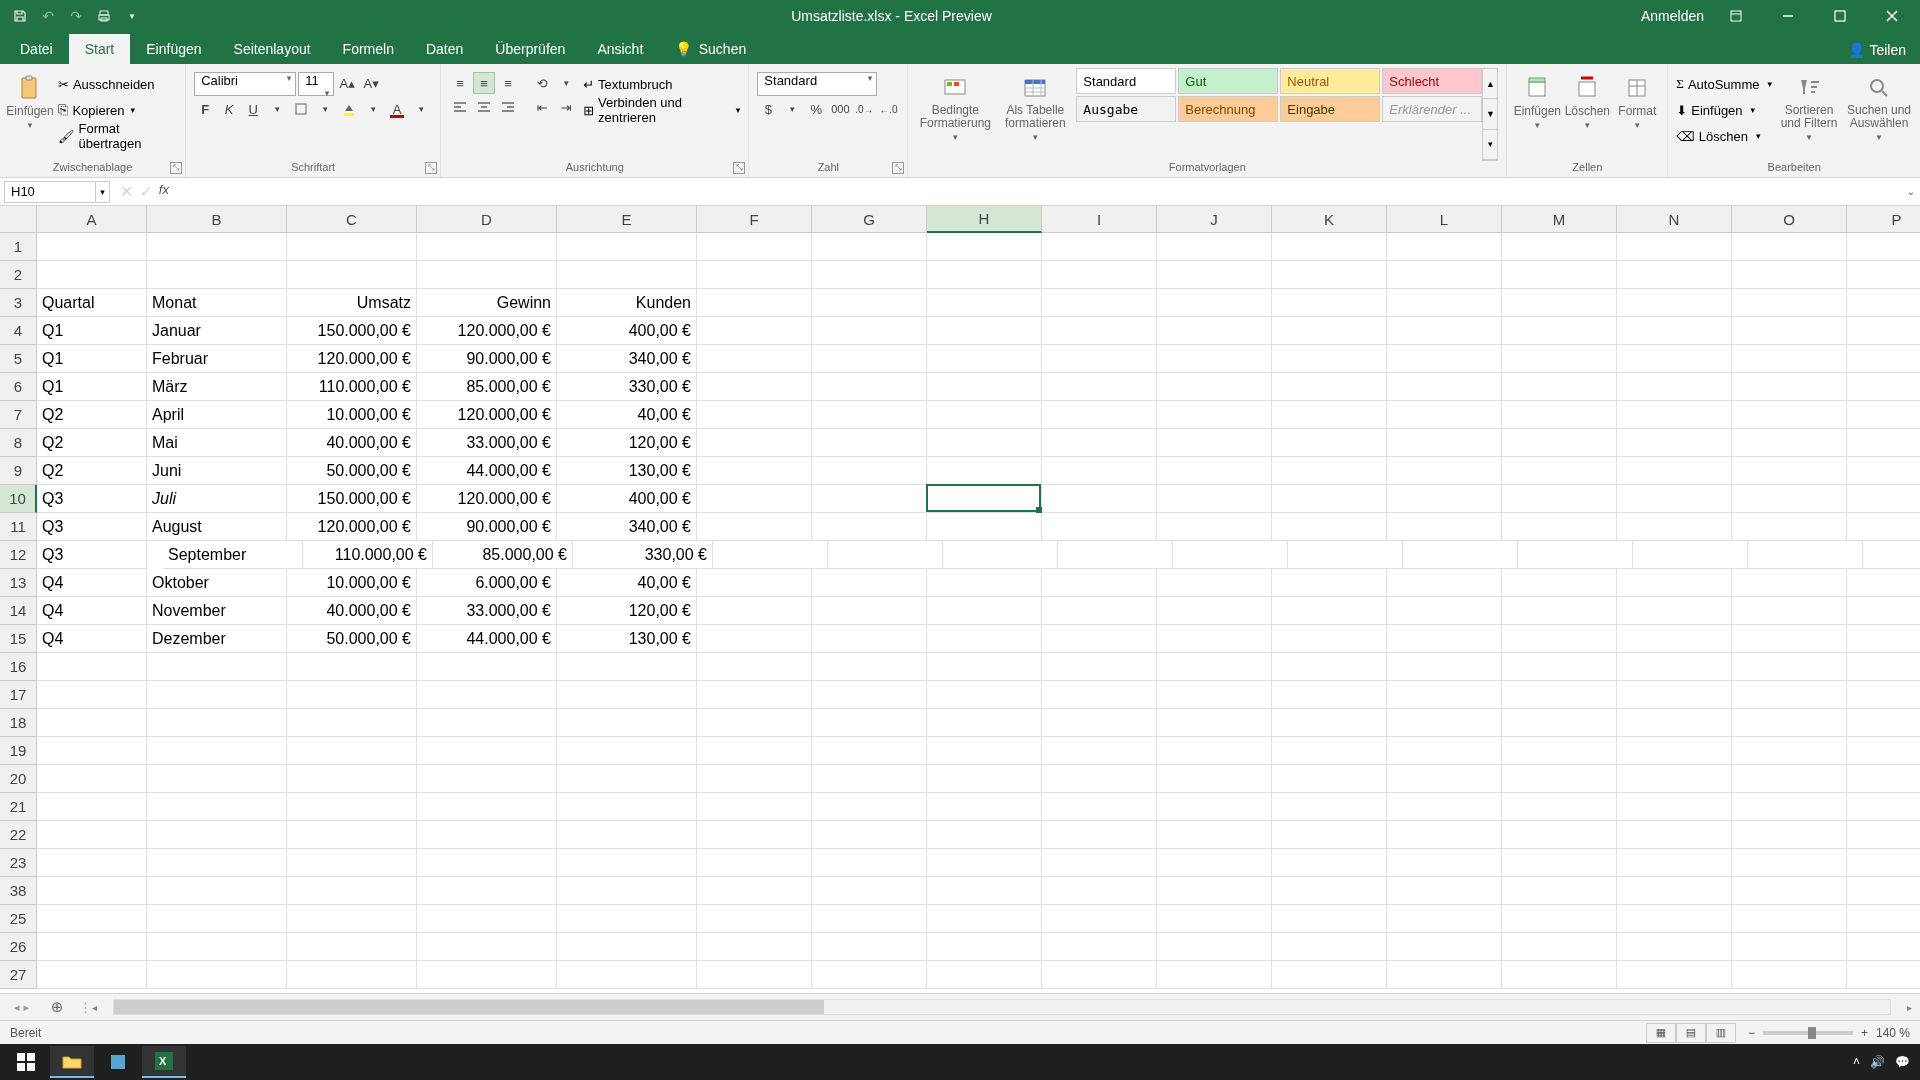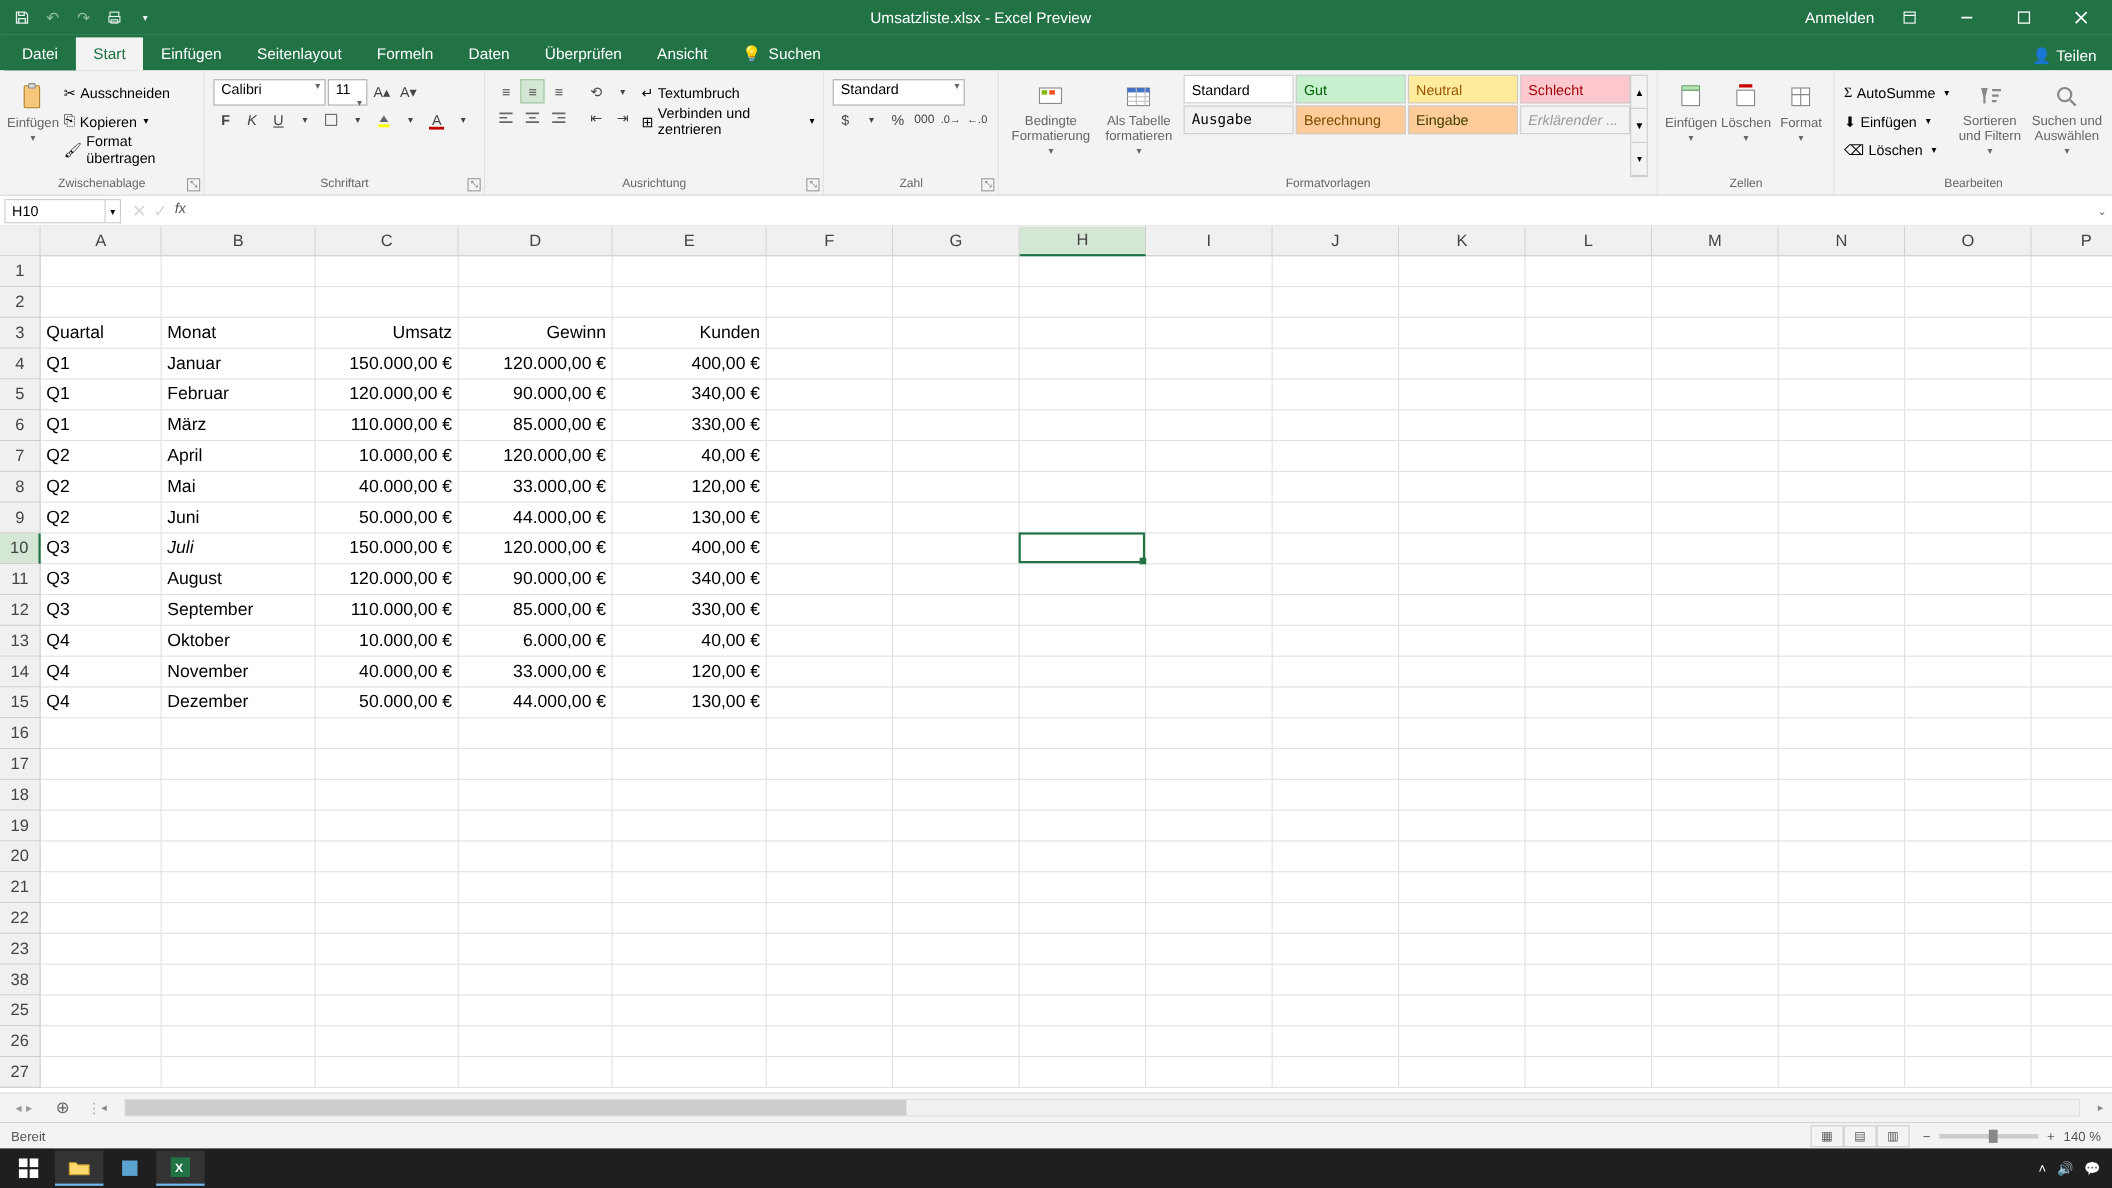--- a/index.html
+++ b/index.html
@@ -682,21 +682,21 @@
         <div class="cell" style="width: 115px;"></div>
         <div class="cell" style="width: 115px;"></div>
         <div class="cell" style="width: 115px;"></div>
         <div class="cell" style="width: 115px;"></div>
         <div class="cell" style="width: 115px;"></div>
         <div class="cell" style="width: 115px;"></div>
         <div class="cell" style="width: 100px;"></div>
       </div>
       <div class="cell-row">
         <div class="cell" style="width: 110px;">Q3</div>
-        <div class="cell" style="width: 140px;">September</div>
+        <div class="cell" style="width: 140px; margin-left: 16px;">September</div>
         <div class="cell num" style="width: 130px;">110.000,00 €</div>
         <div class="cell num" style="width: 140px;">85.000,00 €</div>
         <div class="cell num" style="width: 140px;">330,00 €</div>
         <div class="cell" style="width: 115px;"></div>
         <div class="cell" style="width: 115px;"></div>
         <div class="cell" style="width: 115px;"></div>
         <div class="cell" style="width: 115px;"></div>
         <div class="cell" style="width: 115px;"></div>
         <div class="cell" style="width: 115px;"></div>
         <div class="cell" style="width: 115px;"></div>

